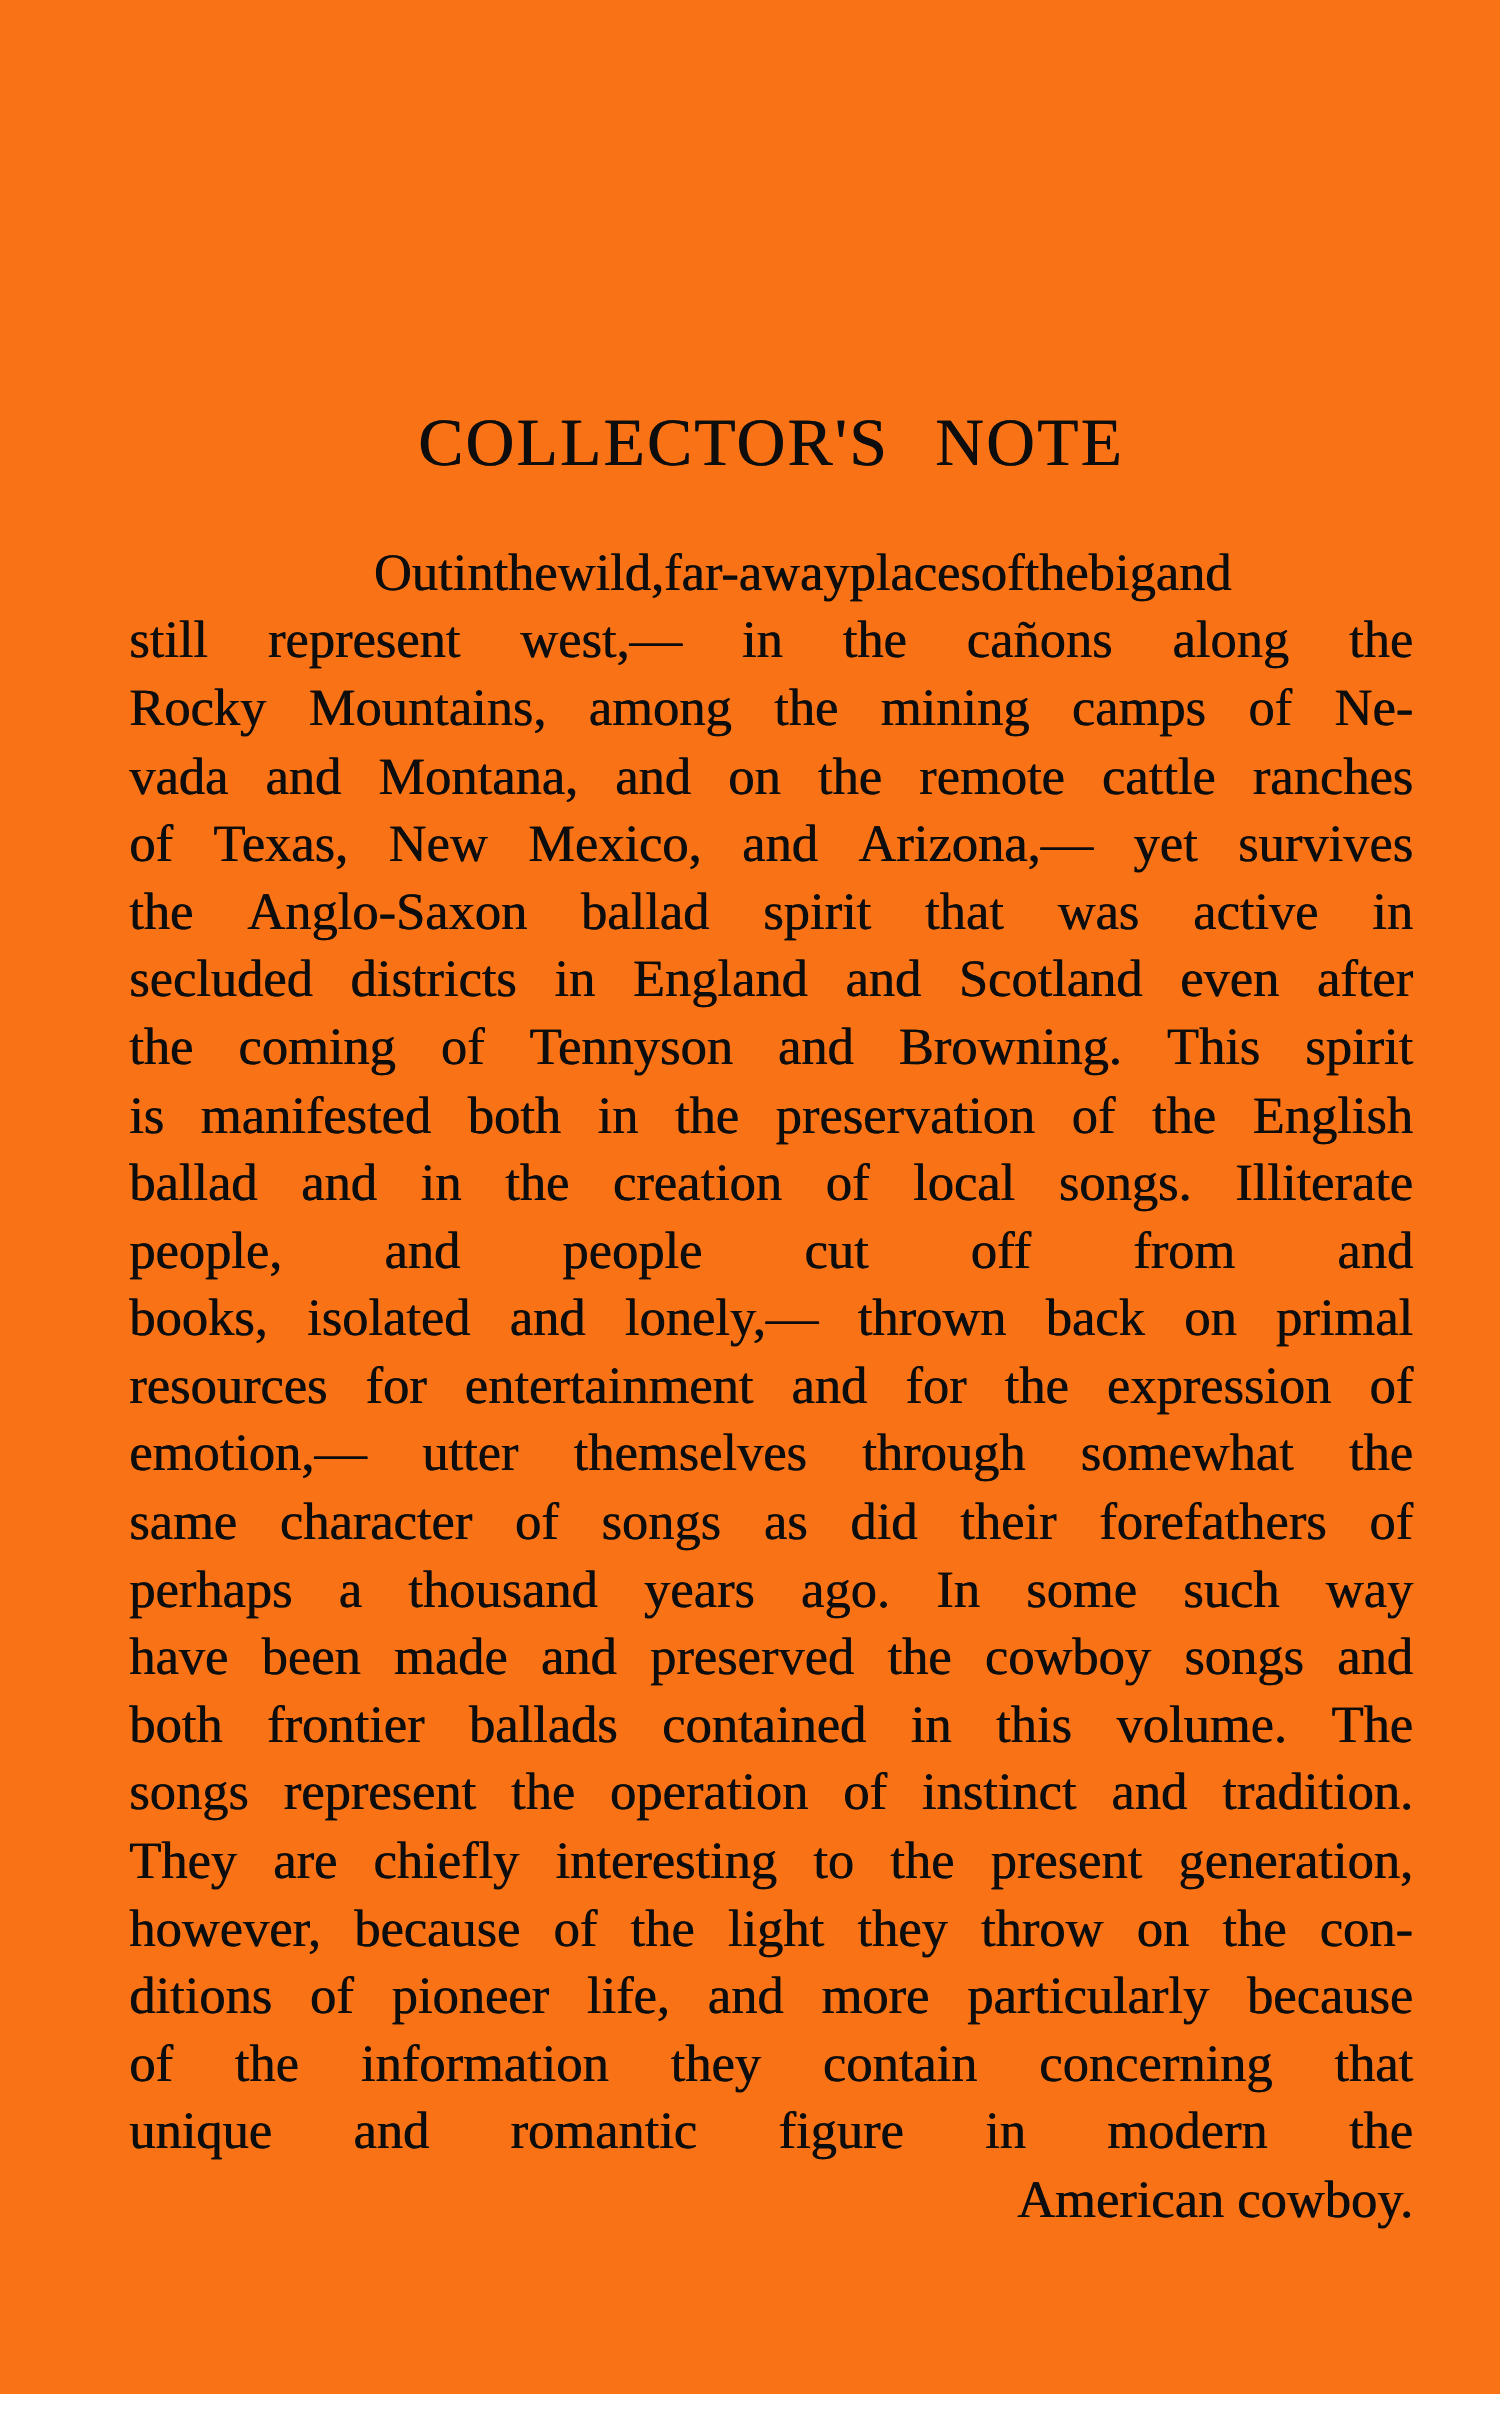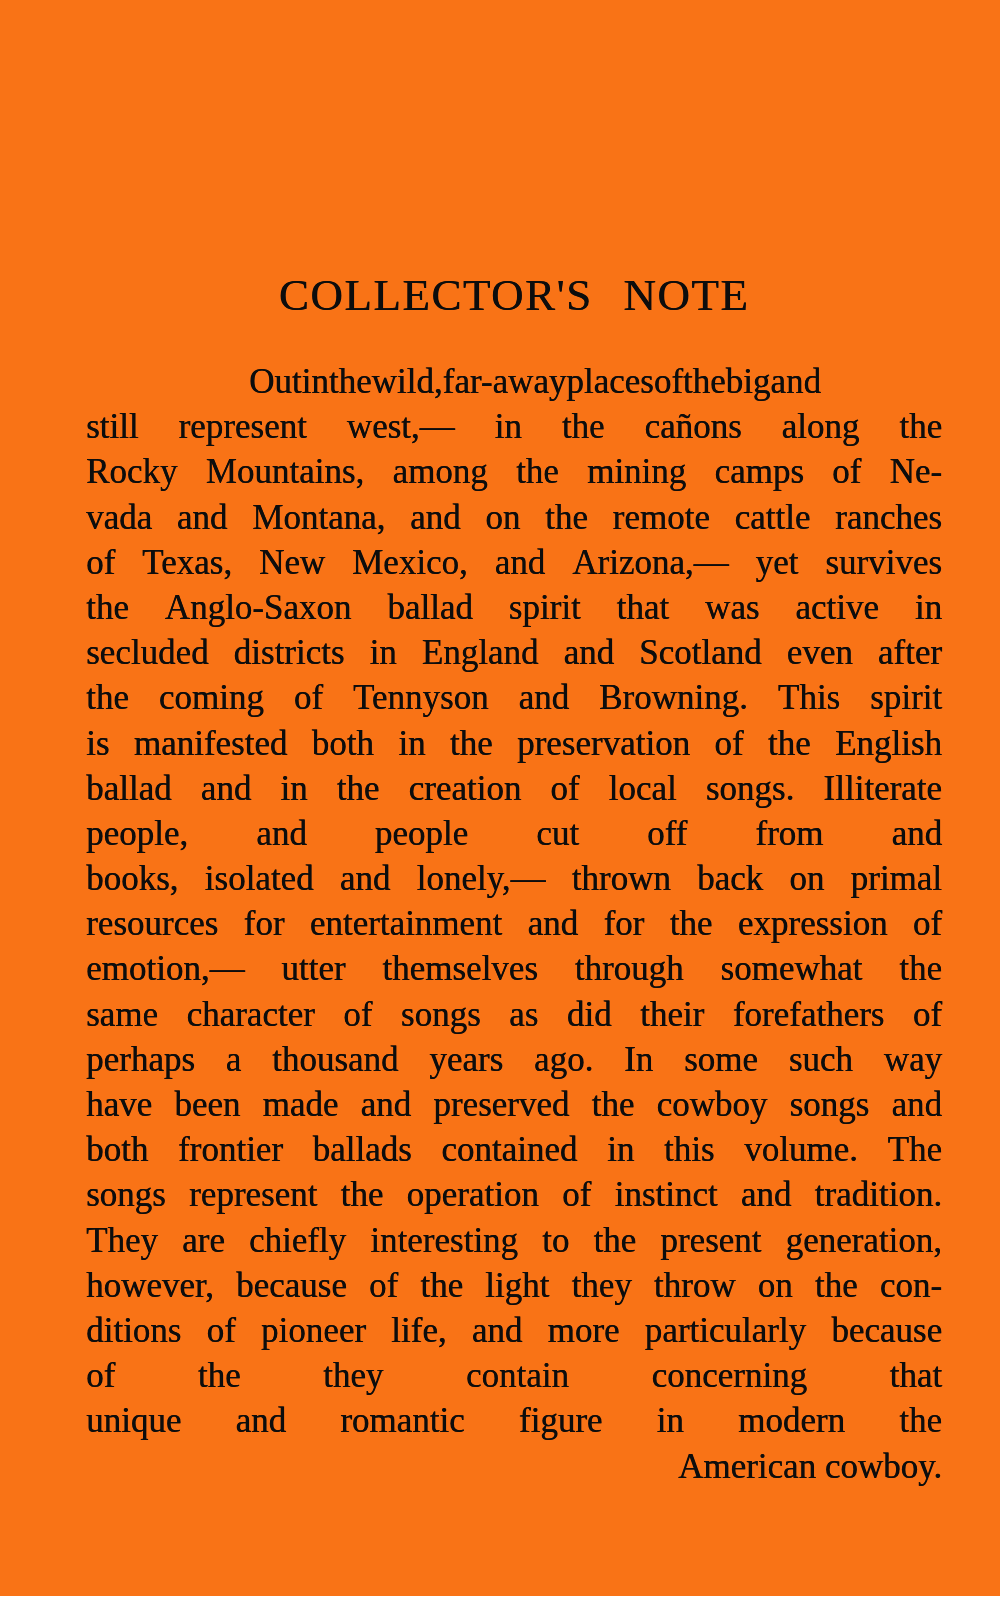--- a/index.html
+++ b/index.html
@@ -283,20 +283,21 @@
         <span>pioneer</span>
         <span>life,</span>
         <span>and</span>
         <span>more</span>
         <span>particularly</span>
         <span>because</span>
       </div>
       <div class="line">
         <span>of</span>
         <span>the</span>
+        <span>information</span>
         <span>they</span>
         <span>contain</span>
         <span>concerning</span>
         <span>that</span>
       </div>
       <div class="line">
         <span>unique</span>
         <span>and</span>
         <span>romantic</span>
         <span>figure</span>

